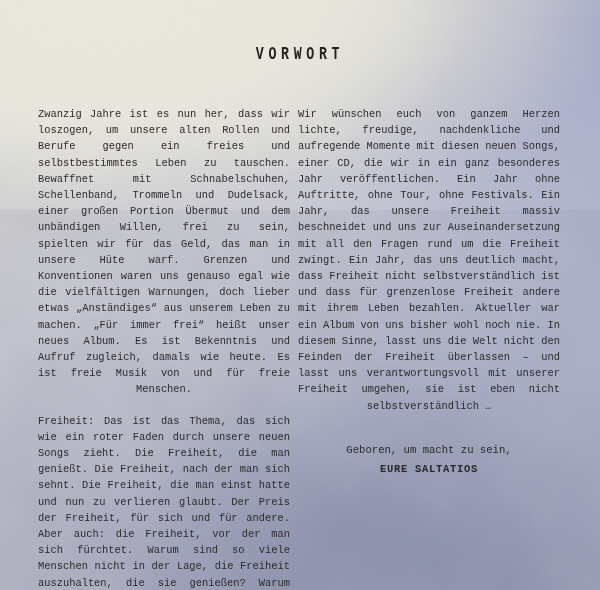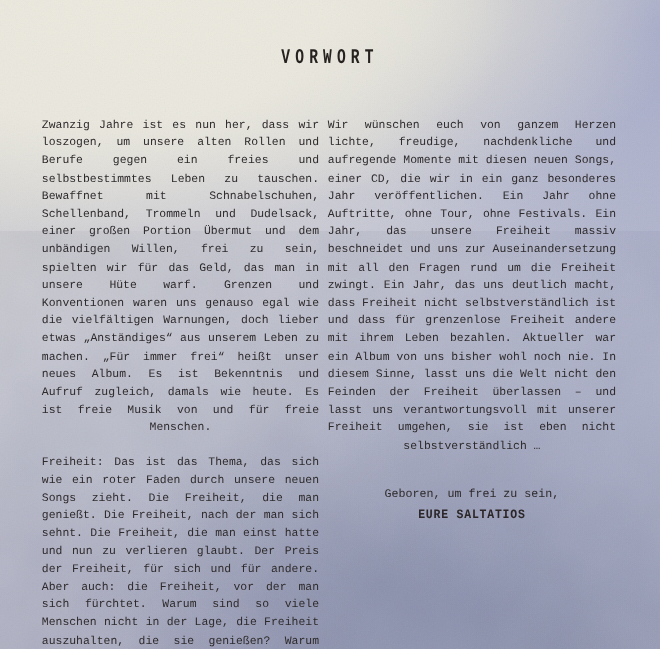--- a/index.html
+++ b/index.html
@@ -123,19 +123,19 @@
   <div class="columns">
 
     <div class="col col-left">
       <p>Zwanzig Jahre ist es nun her, dass wir loszogen, um unsere alten Rollen und Berufe gegen ein freies und selbstbestimmtes Leben zu tauschen. Bewaffnet mit Schnabelschuhen, Schellenband, Trommeln und Dudelsack, einer großen Portion Übermut und dem unbändigen Willen, frei zu sein, spielten wir für das Geld, das man in unsere Hüte warf. Grenzen und Konventionen waren uns genauso egal wie die vielfältigen Warnungen, doch lieber etwas „Anständiges“ aus unserem Leben zu machen. „Für immer frei“ heißt unser neues Album. Es ist Bekenntnis und Aufruf zugleich, damals wie heute. Es ist freie Musik von und für freie Menschen.</p>
       <p>Freiheit: Das ist das Thema, das sich wie ein roter Faden durch unsere neuen Songs zieht. Die Freiheit, die man genießt. Die Freiheit, nach der man sich sehnt. Die Freiheit, die man einst hatte und nun zu verlieren glaubt. Der Preis der Freiheit, für sich und für andere. Aber auch: die Freiheit, vor der man sich fürchtet. Warum sind so viele Menschen nicht in der Lage, die Freiheit auszuhalten, die sie genießen? Warum sehnen sie sich wieder nach Grenzen, nach Enge und Übersichtlichkeit, nach autoritären Figuren und Führern? Aus Angst vor der Ungewissheit? Es gibt keine Freiheit ohne Gefahr, aber es gibt auch kein Glück und keine Hoffnung ohne die Freiheit.</p>
     </div>
 
     <div class="col col-right">
       <p>Wir wünschen euch von ganzem Herzen lichte, freudige, nachdenkliche und aufregende Momente mit diesen neuen Songs, einer CD, die wir in ein ganz besonderes Jahr veröffentlichen. Ein Jahr ohne Auftritte, ohne Tour, ohne Festivals. Ein Jahr, das unsere Freiheit massiv beschneidet und uns zur Auseinandersetzung mit all den Fragen rund um die Freiheit zwingt. Ein Jahr, das uns deutlich macht, dass Freiheit nicht selbstverständlich ist und dass für grenzenlose Freiheit andere mit ihrem Leben bezahlen. Aktueller war ein Album von uns bisher wohl noch nie. In diesem Sinne, lasst uns die Welt nicht den Feinden der Freiheit überlassen – und lasst uns verantwortungsvoll mit unserer Freiheit umgehen, sie ist eben nicht selbstverständlich …</p>
       <div class="signoff">
-        <div class="signoff-line1">Geboren, um frei zu sein,</div>
+        <div class="signoff-line1">Geboren, um macht zu sein,</div>
         <div class="signoff-line2">EURE SALTATIOS</div>
       </div>
     </div>
 
   </div>
 </div>
 
 </body></html>

